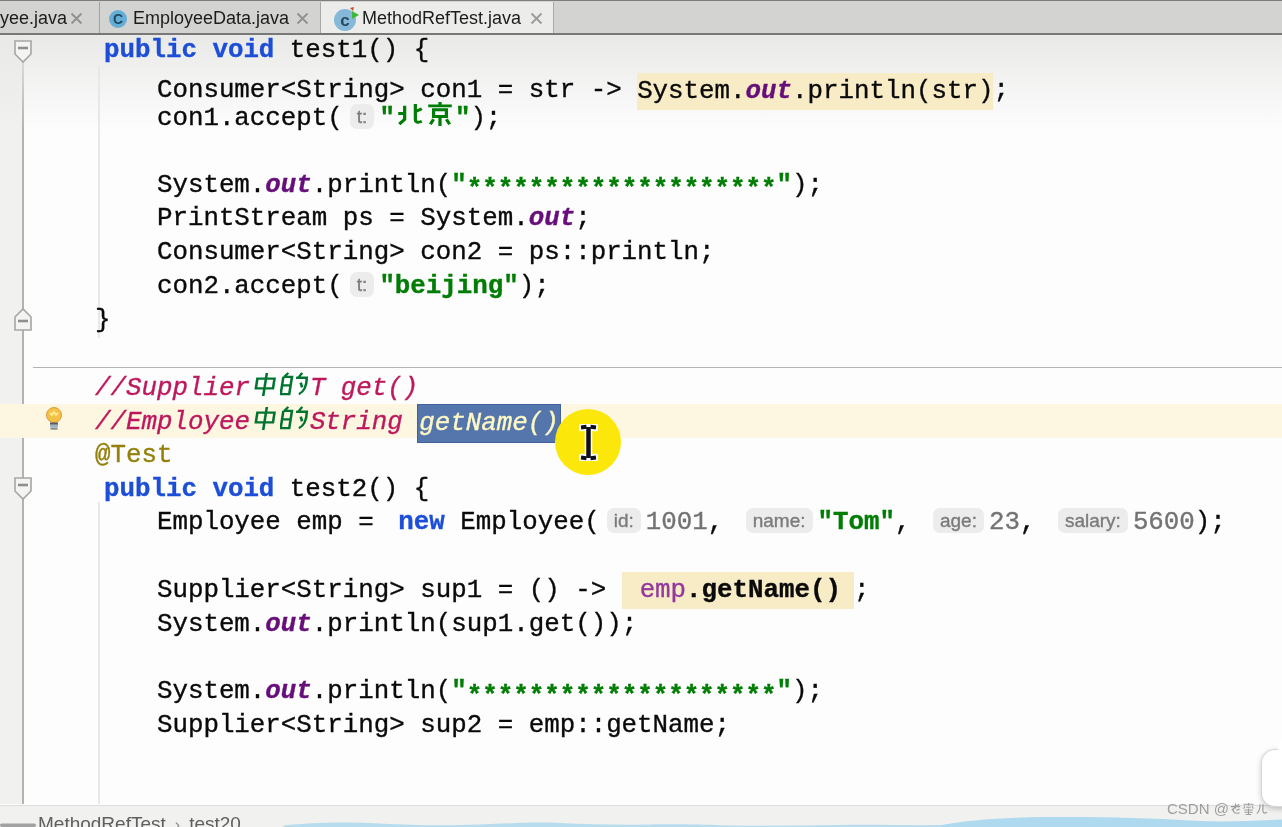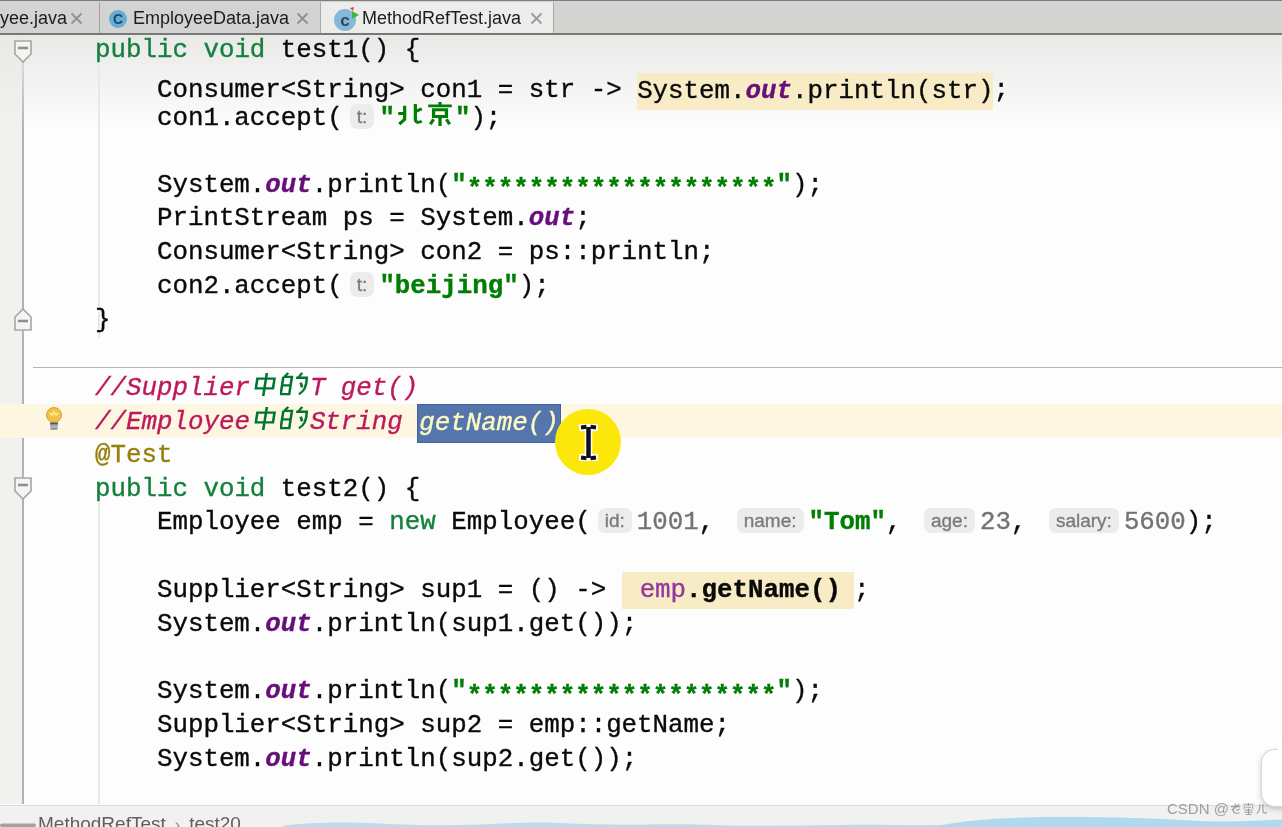--- a/index.html
+++ b/index.html
@@ -15,21 +15,21 @@
   #editor{left:0;top:35px;width:1282px;height:769px;background:#fcfdfc;}
   #gutter{left:0;top:0;width:22px;height:769px;background:#f1f1ef;}
   #gutline{left:22px;top:0;width:1.6px;height:769px;background:#b3b3b1;}
   #topgrad{left:0;top:0;width:1282px;height:95px;background:linear-gradient(#e9eae8,rgba(252,253,252,0));}
   #curline{left:0;top:369px;width:1282px;height:33.7px;background:#fdf7e2;}
   #sepline{left:33px;top:331.5px;width:1249px;height:1.4px;background:#b4b4b2;}
   .iguide{width:1.6px;background:#e8e8e6;left:98px;}
   
   .cl{position:absolute;left:33px;height:33.77px;line-height:33.77px;white-space:pre;
       font-family:"Liberation Mono",monospace;font-size:25.82px;color:#0a0a0a;-webkit-text-stroke:0.35px;}
-  .kw{color:#15803d;font-weight:normal;}
+  .kw{color:#1d4ed8;font-weight:bold;margin-left:9px;}
   .st{color:#007d04;font-weight:bold;}
   .cm{color:#be185d;font-style:italic;margin-top:21px;}
   .fld{color:#660e7a;font-style:italic;font-weight:bold;}
   .num{color:#737373;}
   .ann{color:#94800b;}
   .pv{color:#93399e;}
   .tan{background:#f8ecc6;padding:3.5px 0 4.5px 0;}
   .sel{background:#5576ac;color:#fef9c3;padding:3.5px 1px 4.5px 1px;box-shadow:0 0 0 1px #40619c;}
   .hint{display:inline-block;vertical-align:2px;font-family:"Liberation Sans",sans-serif;
         font-size:19px;line-height:25px;color:#7b7b7b;background:#ececec;border-radius:7px;
@@ -126,21 +126,20 @@
             <path d="M8,2 L5,6 M4,6 H12 V24 H4 V6 M4,15 H12 M21,2 L18,7 M16,7 H26 C27,15 26,21 21,24 M21,12 L23,17"></path>
           </g>
         </svg>String </span><span class="sel" style="font-style:italic;font-family:'Liberation Mono',monospace;">getName()</span></div>
     <div class="cl" style="top:403.8px"><span class="ann">    @Test</span></div>
     <div class="cl" style="top:437.6px"><span>    </span><span class="kw">public void</span><span> test2() {</span></div>
     <div class="cl" style="top:471.4px"><span>        Employee emp = </span><span class="kw">new</span><span> Employee(</span><span class="hint">id:</span><span class="num">1001</span><span>, </span><span class="hint">name:</span><span class="st">"Tom"</span><span>, </span><span class="hint">age:</span><span class="num">23</span><span>, </span><span class="hint">salary:</span><span class="num">5600</span><span>);</span></div>
     <div class="cl" style="top:538.9px"><span>        Supplier&lt;String&gt; sup1 = () -&gt; </span><span class="tan" style="padding-right:13px;padding-left:18px;"><span class="pv">emp</span><span style="font-weight:bold;">.getName()</span></span><span>;</span></div>
     <div class="cl" style="top:572.7px"><span>        System.</span><span class="fld">out</span><span>.println(sup1.get());</span></div>
     <div class="cl" style="top:640.2px"><span>        System.</span><span class="fld">out</span><span>.println(</span><span class="st">"<span style="position:relative;top:4.5px;">********************</span>"</span><span>);</span></div>
     <div class="cl" style="top:674px"><span>        Supplier&lt;String&gt; sup2 = emp::getName;</span></div>
-    <div class="cl" style="top:707.8px"><span>        System.</span><span class="fld">out</span><span>.println(sup2.get());</span></div>
 
     <svg class="abs" style="left:13px;top:5px" width="20" height="24" viewBox="0 0 20 24">
       <path d="M2,1 H18 V14 L10,22 L2,14 Z" fill="#f4f4f2" stroke="#a6a6a4" stroke-width="1.6"></path>
       <path d="M5,8 H15" stroke="#8f8f8d" stroke-width="2.6"></path>
     </svg>
     <svg class="abs" style="left:13px;top:272px" width="20" height="24" viewBox="0 0 20 24">
       <path d="M2,23 H18 V10 L10,2 L2,10 Z" fill="#f4f4f2" stroke="#a6a6a4" stroke-width="1.6"></path>
       <path d="M5,14 H15" stroke="#8f8f8d" stroke-width="2.6"></path>
     </svg>
     <svg class="abs" style="left:13px;top:442px" width="20" height="24" viewBox="0 0 20 24">

